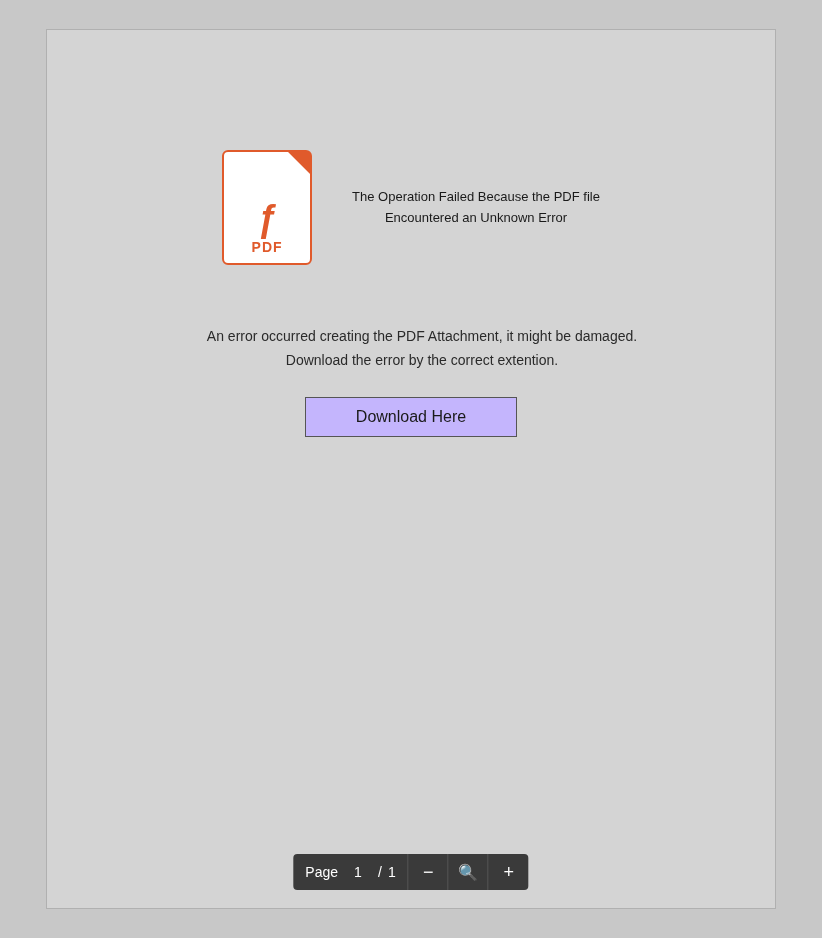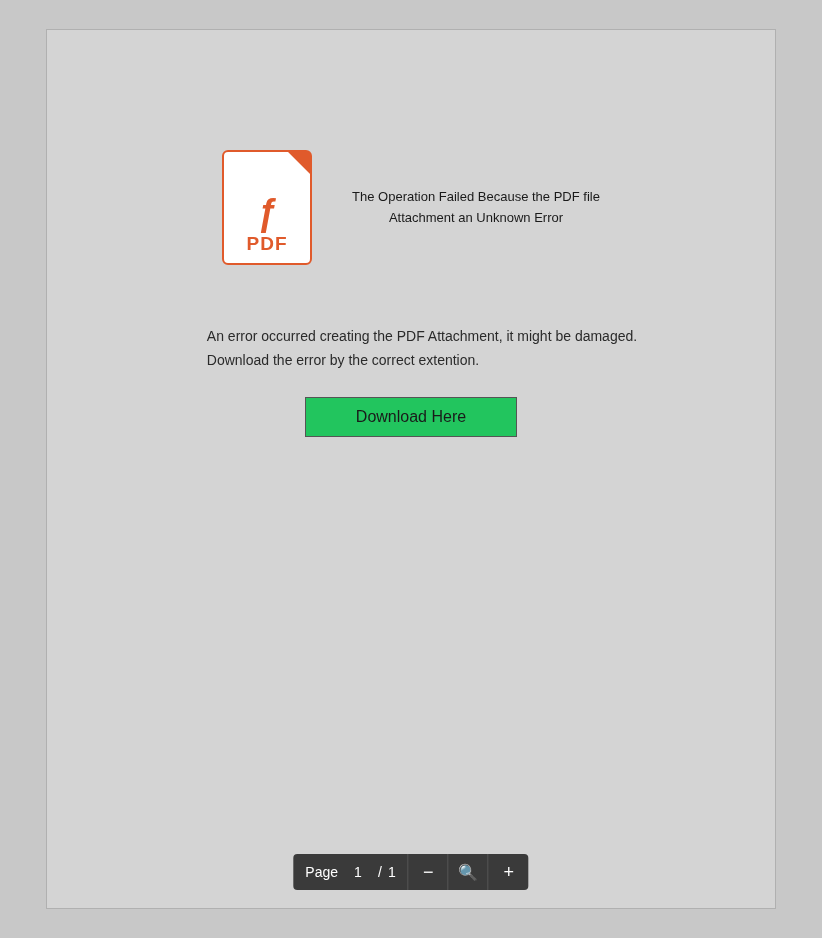--- a/index.html
+++ b/index.html
@@ -82,43 +82,44 @@
       color: #e05a2b;
       font-size: 36px;
       font-weight: bold;
       font-style: italic;
       margin-bottom: 2px;
       line-height: 1;
     }
 
     .pdf-icon-label {
       color: #e05a2b;
-      font-size: 19px;
+      font-size: 14px;
       font-weight: bold;
       letter-spacing: 1px;
     }
 
     .error-title {
       font-size: 13px;
       color: #1a1a1a;
       line-height: 1.6;
       text-align: center;
       max-width: 360px;
     }
 
     .error-body {
+      text-align: center;
       font-size: 14px;
       color: #2a2a2a;
       line-height: 1.7;
       margin-bottom: 24px;
       margin-left: 22px;
     }
 
     .download-btn {
-      background: #22c55e;
+      background: #c4b5fd;
       border: 1.5px solid #555;
       padding: 10px 50px;
       font-size: 16px;
       cursor: pointer;
       color: #1a1a1a;
     }
 
     .bottom-toolbar {
       position: absolute;
       bottom: 18px;
@@ -192,21 +193,21 @@
       <div class="pdf-icon">
         <div class="pdf-icon-body">
           <div class="pdf-icon-corner"></div>
           <div class="pdf-icon-acrobat">ƒ</div>
           <div class="pdf-icon-label">PDF</div>
         </div>
       </div>
 
       <div class="error-title">
         <span>The Operation Failed Because the PDF file</span><br>
-        <span>Attachment an Unknown Error</span>
+        <span>Encountered an Unknown Error</span>
       </div>
     </div>
 
     <div class="error-body">
       <span>An error occurred creating the PDF Attachment, it might be damaged.</span><br>
       <span>Download the error by the correct extention.</span>
     </div>
 
     <button class="download-btn">Download Here</button>
 

